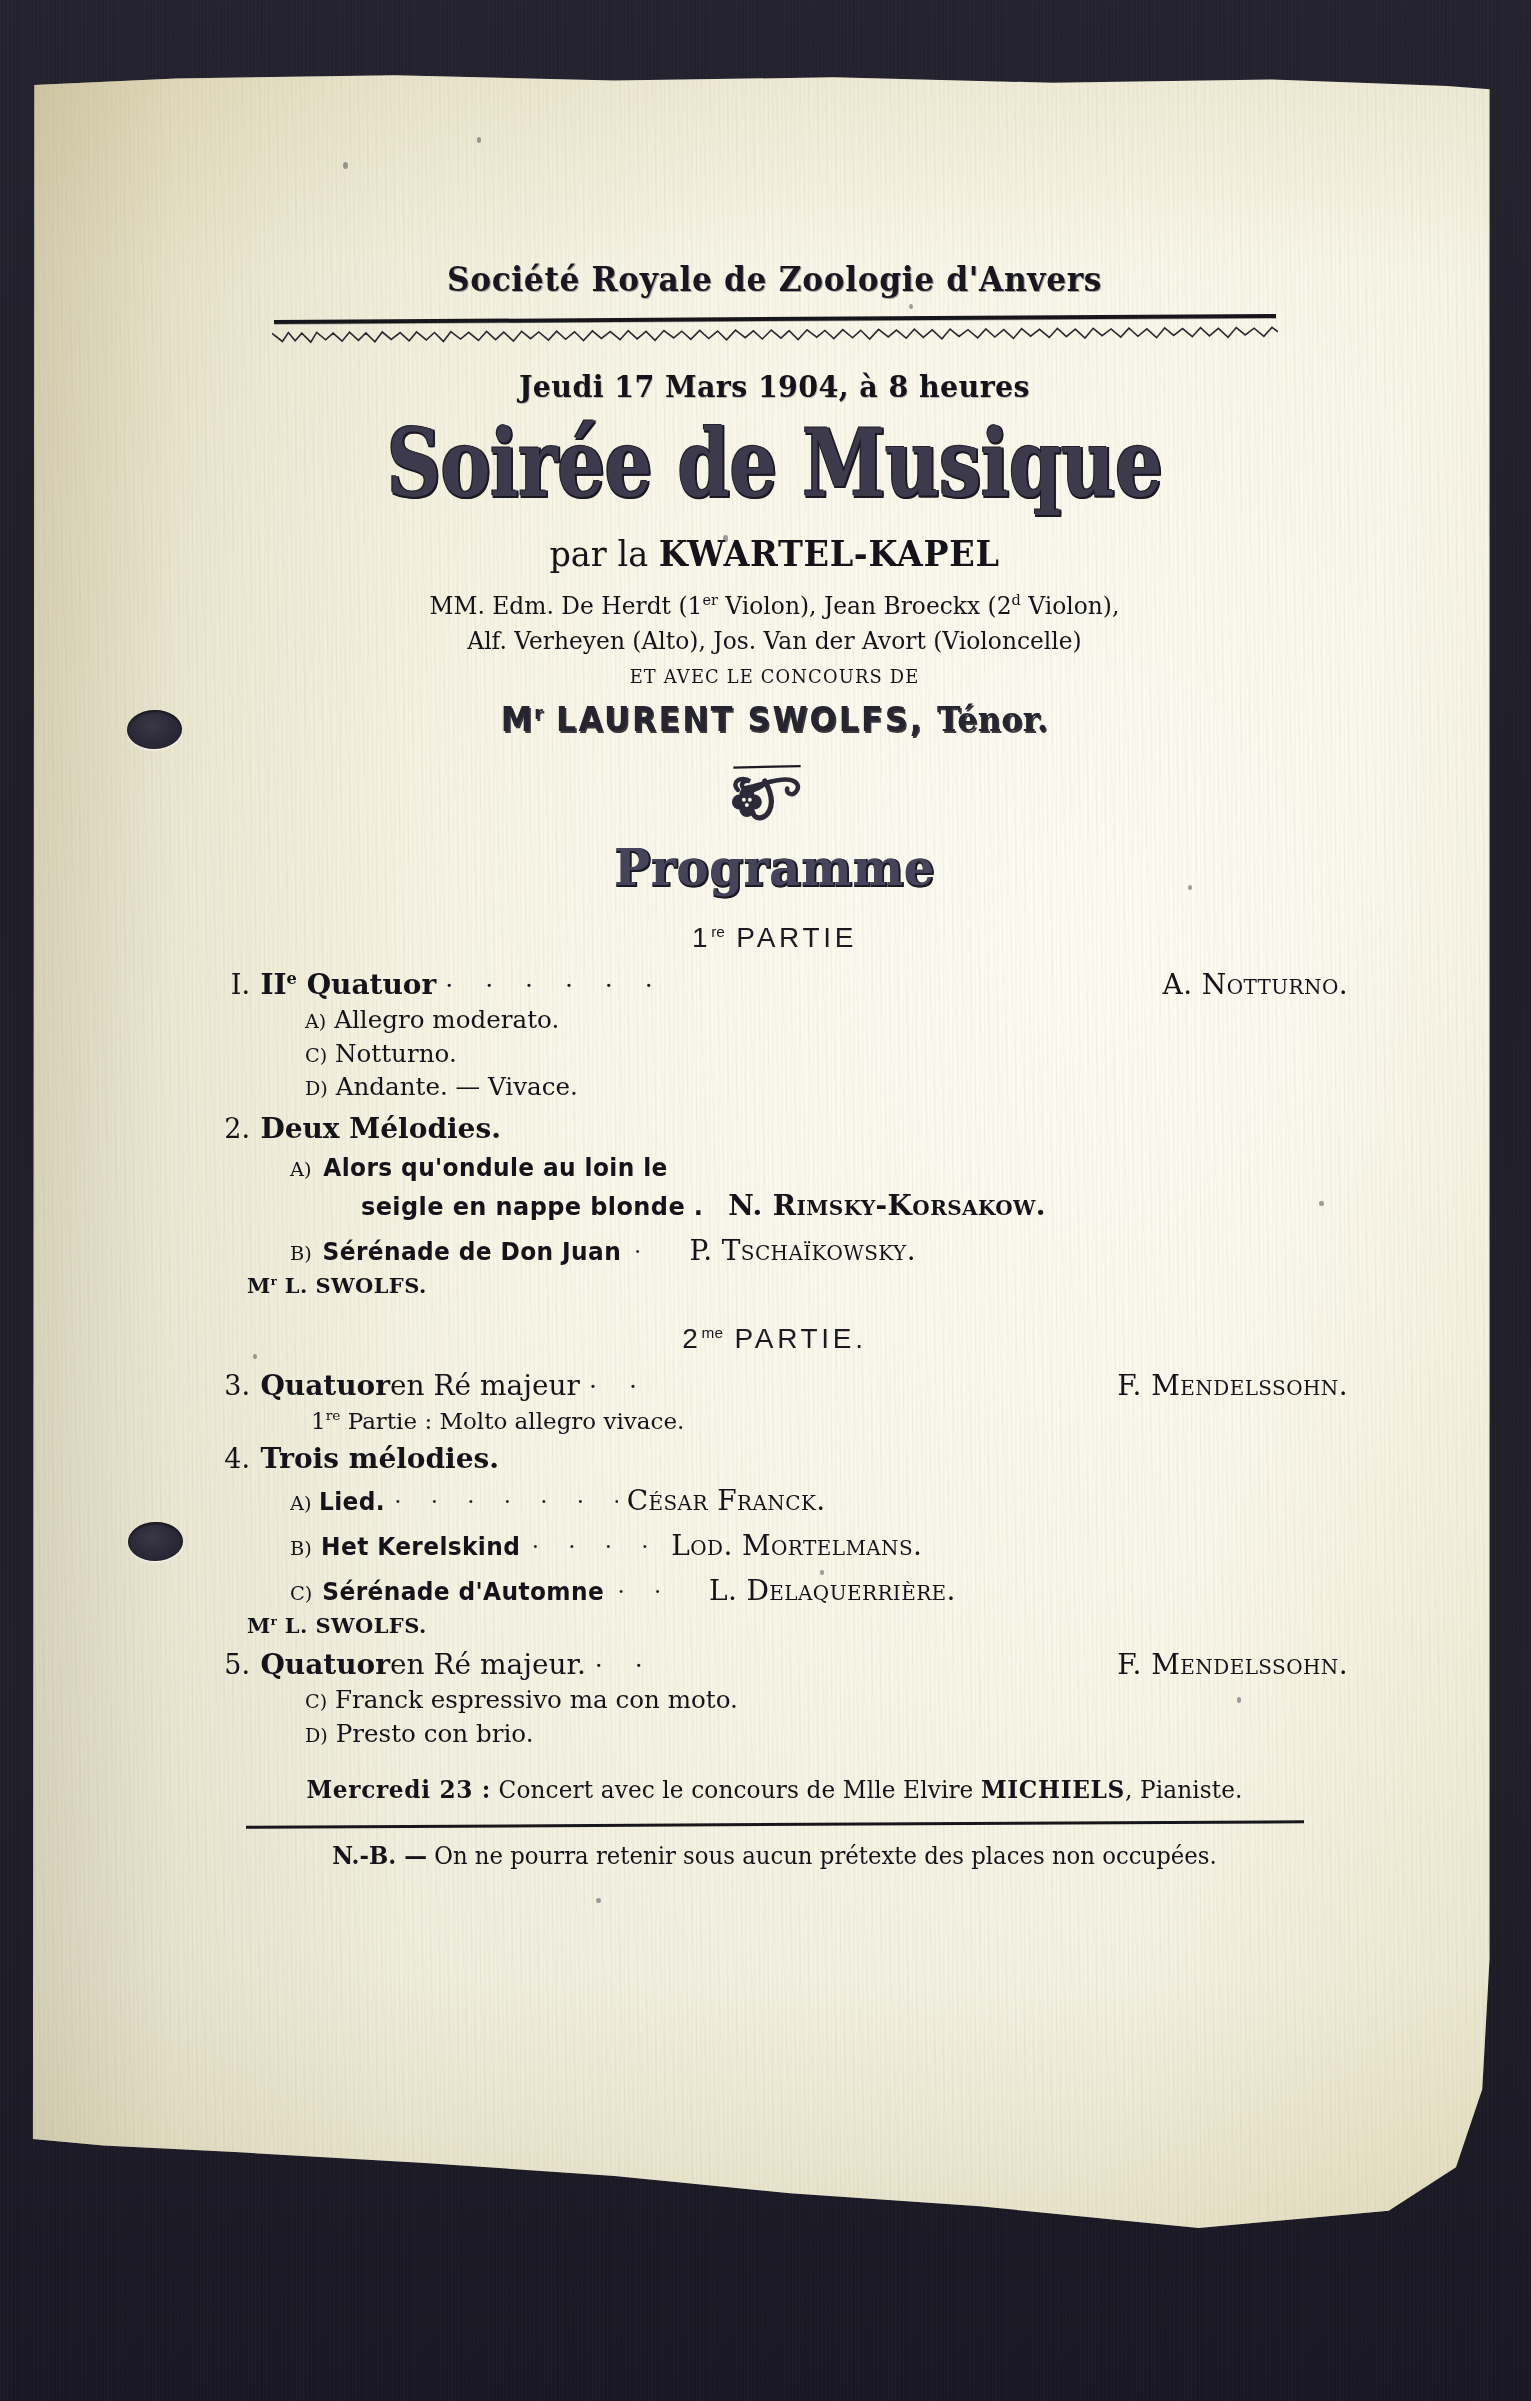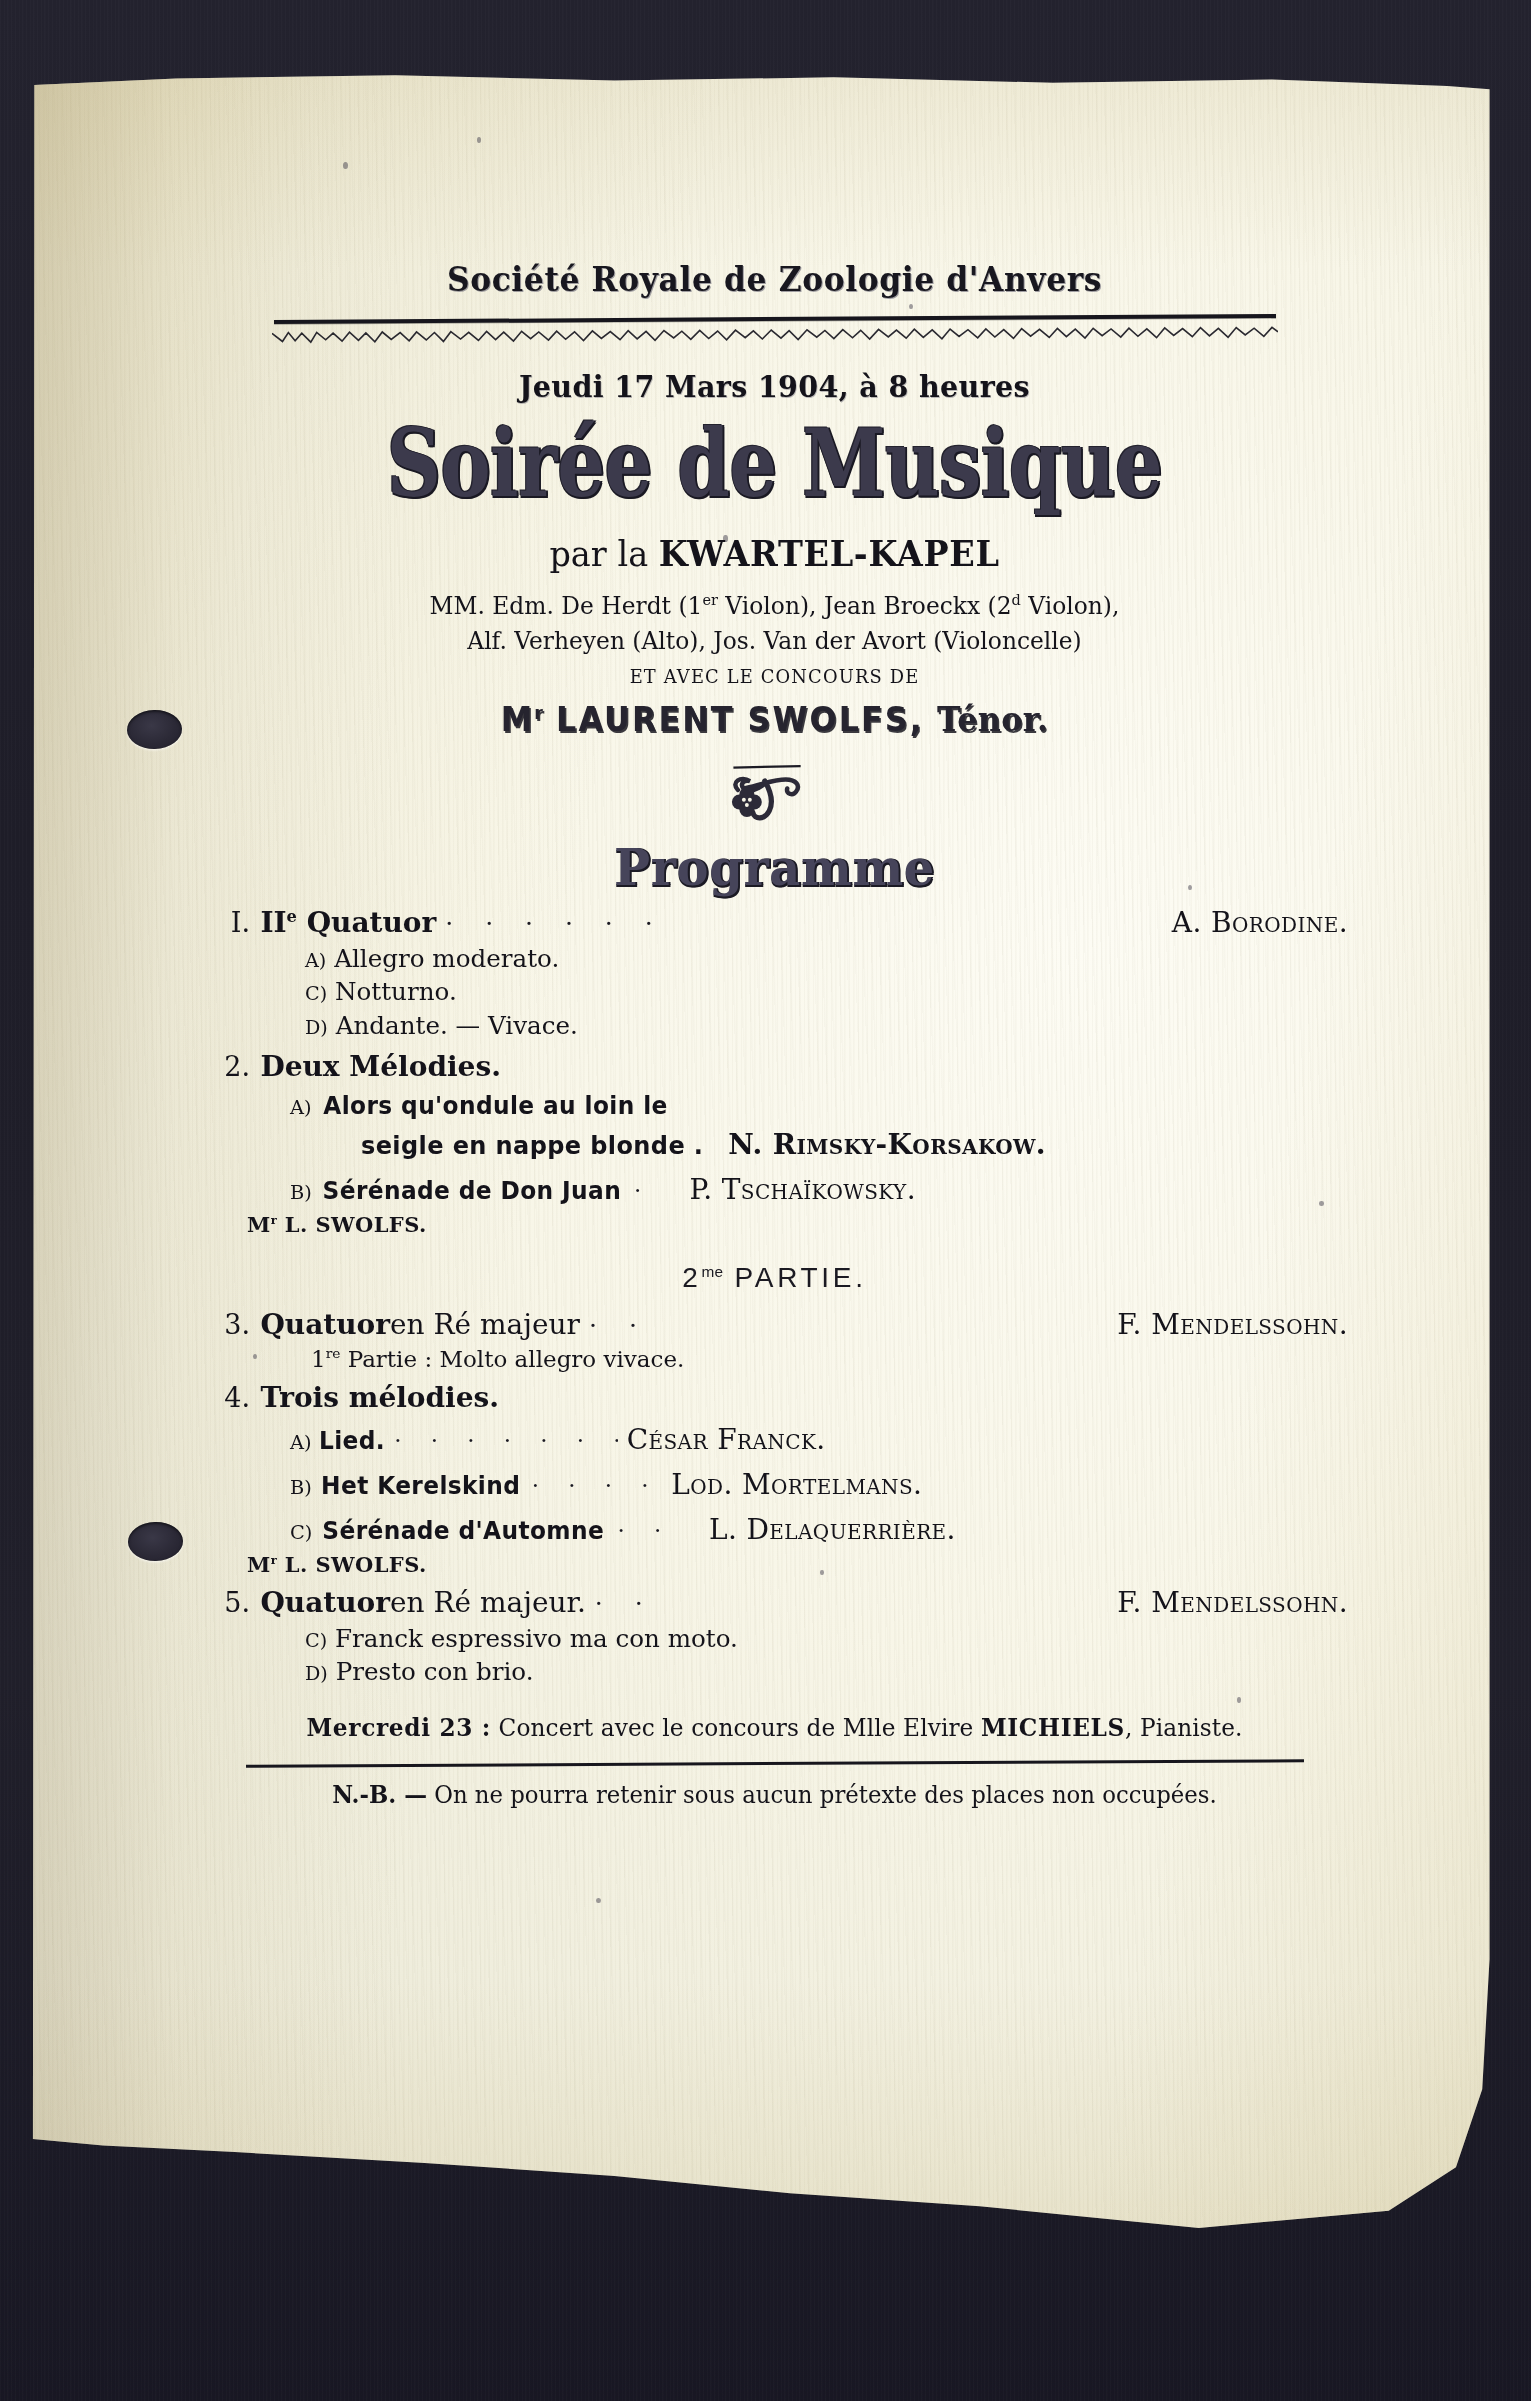--- a/index.html
+++ b/index.html
@@ -457,28 +457,32 @@
           <circle cx="48" cy="56" r="8" fill="#2c2a38"></circle>
           <circle cx="44" cy="53" r="2.6" fill="#f6f4e6"></circle>
           <circle cx="52" cy="53" r="2.6" fill="#f6f4e6"></circle>
           <circle cx="48" cy="60" r="2.6" fill="#f6f4e6"></circle>
         </g>
       </svg>
     </div>
 
     <div id="programme">Programme</div>
 
+    <div class="part-head">
+      <span>1</span><sup>re</sup>
+      <span>PARTIE</span>
+    </div>
 
     <div class="pitem">
       <span class="pnum">I.</span>
       <span class="ptitle"><span>II</span><sup>e</sup><span> Quatuor</span></span>
       <span class="leader">
           <span>. . . . . .</span>
         </span>
-      <span class="composer ccol">A. Borodine.</span>
+      <span class="composer ccol">A. Notturno.</span>
     </div>
     <div class="mov"><span class="lbl">A)</span> <span>Allegro moderato.</span></div>
     <div class="mov"><span class="lbl">C)</span> <span>Notturno.</span></div>
     <div class="mov"><span class="lbl">D)</span> <span>Andante. — Vivace.</span></div>
 
     <div class="pitem" style="margin-top:10.4px;">
       <span class="pnum">2.</span>
       <span class="ptitle">Deux Mélodies.</span>
     </div>
     <div class="melrow">

